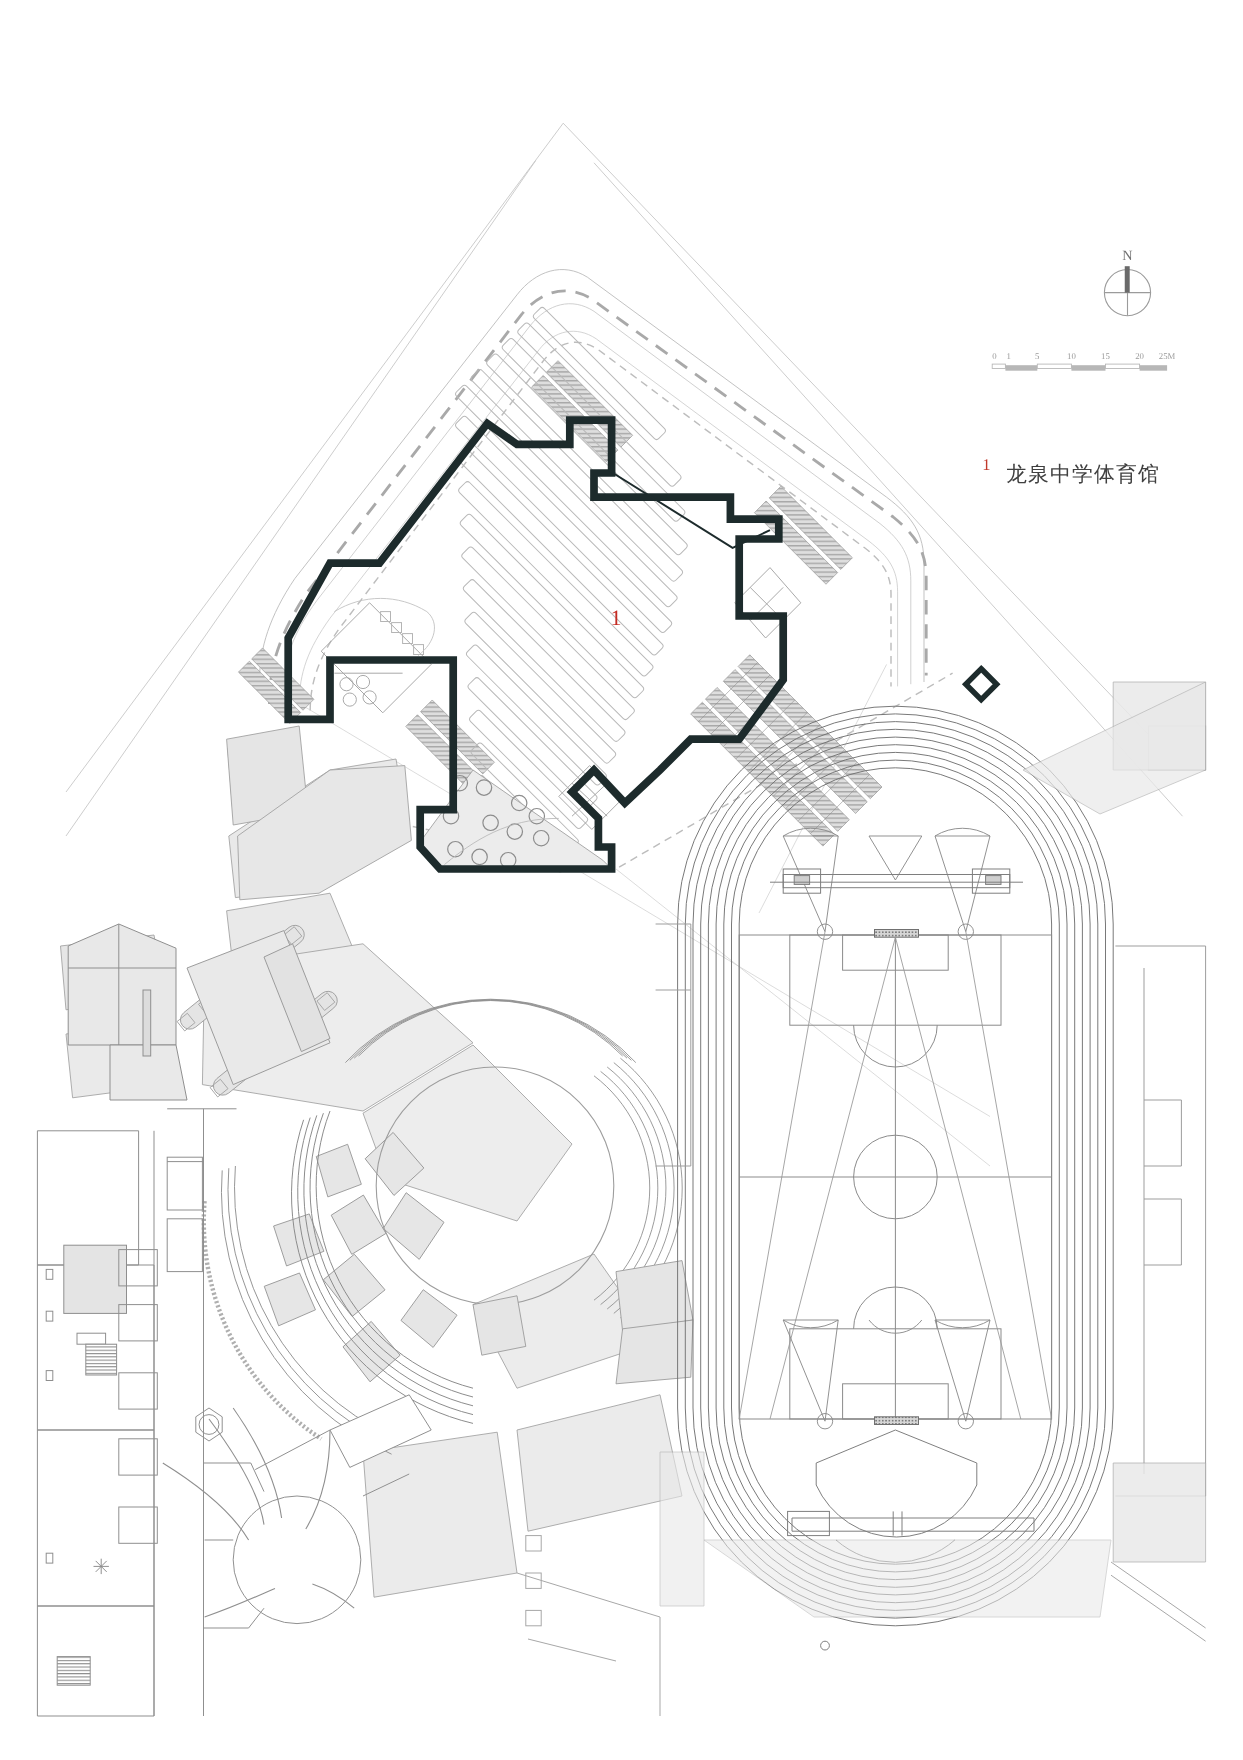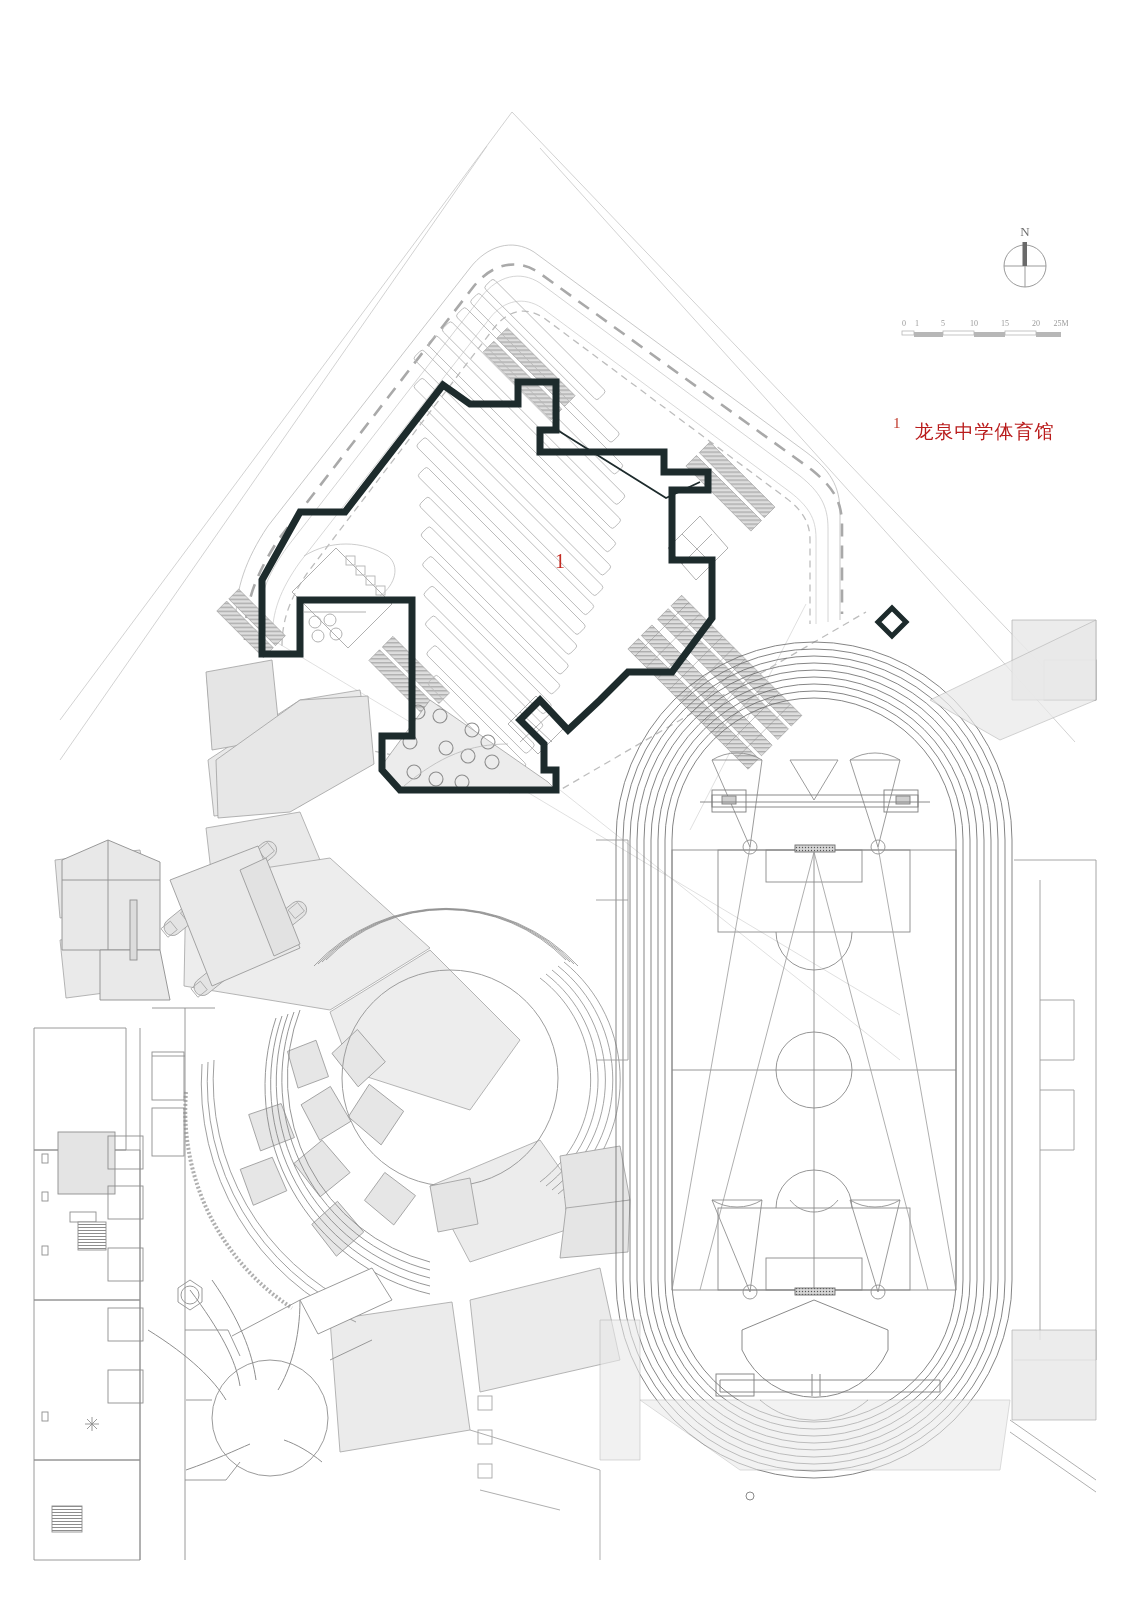--- a/index.html
+++ b/index.html
@@ -9,21 +9,21 @@
     overflow:hidden;
   }
   #plan{position:absolute;left:0;top:0;width:1130px;height:1600px;}
   
   .anno{position:absolute;}
   #north-arrow{left:995px;top:222px;width:60px;height:70px;}
   #scale-bar{left:898px;top:316px;width:170px;height:34px;}
   #legend{left:893px;top:408px;width:230px;height:30px;
           display:flex;align-items:center;gap:14px;}
   #legend .num{color:#c0392b;font-size:15px;line-height:1;font-family:"Liberation Serif",serif;}
-  #legend .txt{color:#b91c1c;font-size:19px;line-height:1;letter-spacing:1px;margin-top:16px;}
+  #legend .txt{color:#404040;font-size:19px;line-height:1;letter-spacing:1px;margin-top:16px;}
 </style>
 </head>
 <body>
 
 <div id="sheet">
 
   <svg id="plan" viewBox="0 0 1130 1600">
     <defs>
 
       <pattern id="stall" width="4" height="4" patternUnits="userSpaceOnUse" patternTransform="rotate(45)">

